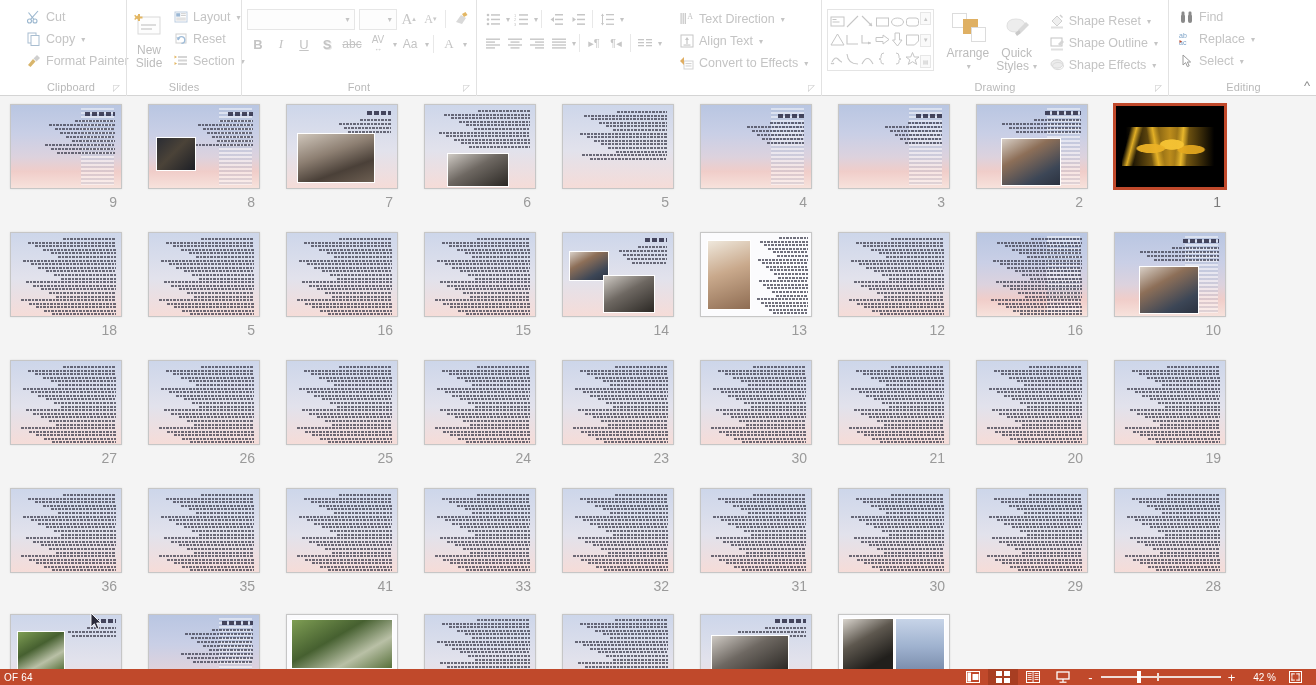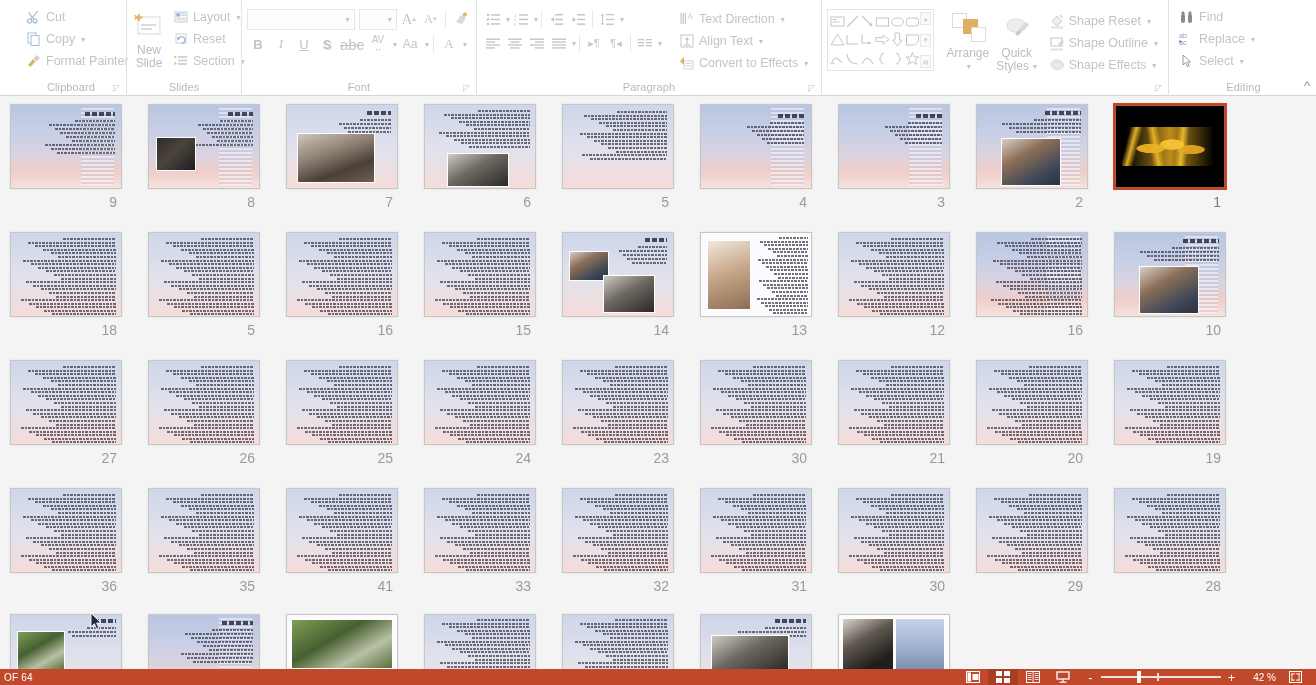--- a/index.html
+++ b/index.html
@@ -330,21 +330,21 @@
           <div class="fmtbtn">
               <i style="font-family:'Liberation Serif',serif">I</i>
             </div>
           <div class="fmtbtn">
               <u>U</u>
             </div>
           <div class="fmtbtn">
               <b style="text-shadow:1px 1px 0 #e6e6e6">S</b>
             </div>
           <div class="fmtbtn" style="width:26px">
-              <span style="text-decoration:line-through;font-size:15px">abc</span>
+              <span style="text-decoration:line-through;font-size:12px">abc</span>
             </div>
           <div class="fmtbtn" style="width:24px">
             <span style="font-size:10px;line-height:8px;text-align:center">
               <span>AV</span><br><span style="font-size:8px">↔</span>
             </span>
           </div>
           <span class="caret">▾</span>
           <div class="fmtbtn" style="width:24px">
               <span style="font-size:12px">Aa</span>
             </div>
@@ -528,21 +528,20 @@
                   <rect x="6.5" y="8" width="6" height="1.1" fill="#d3d3d3"></rect>
                   <rect x="6.5" y="10.4" width="6" height="1.1" fill="#d3d3d3"></rect>
                   <path d="M1 6 L5 2 L5 10 Z" fill="#e0ae62"></path>
                 </svg>
             </span>
             <span>Convert to Effects</span>
             <span class="caret">▾</span>
           </div>
         </div>
       </div>
-      <div class="rgroup-label">Paragraph</div>
       <div class="rgroup-launcher">◸</div>
     </div>
 
     <div class="rgroup" style="width:347px">
       <div class="rgroup-inner" style="padding-top:5px;align-items:flex-start">
         <div class="shapes-box">
           <div class="shapes-grid">
             <svg class="shp" viewBox="0 0 15 15">
                 <rect x="1" y="3" width="13" height="9" fill="none" stroke="#c6c6c6"></rect>
                 <rect x="2.5" y="5" width="4" height="1" fill="#c6c6c6"></rect>
@@ -665,20 +664,21 @@
               <svg width="16" height="16" viewBox="0 0 16 16">
                   <ellipse cx="8" cy="7" rx="6" ry="4.2" fill="#ececec" stroke="#d8d8d8"></ellipse>
                   <ellipse cx="9" cy="9" rx="5.5" ry="3.6" fill="none" stroke="#dcdcdc"></ellipse>
                 </svg>
             </span>
             <span>Shape Effects</span>
             <span class="caret">▾</span>
           </div>
         </div>
       </div>
+      <div class="rgroup-label">Drawing</div>
       <div class="rgroup-launcher">◸</div>
     </div>
 
     <div class="rgroup" style="width:150px">
       <div class="rgroup-inner cmd-col" style="padding-top:2px">
         <div class="cmd">
           <span class="ic">
             <svg width="16" height="16" viewBox="0 0 16 16">
                 <g fill="#8a8a8a">
                   <rect x="2" y="5" width="4" height="9" rx="2"></rect>

